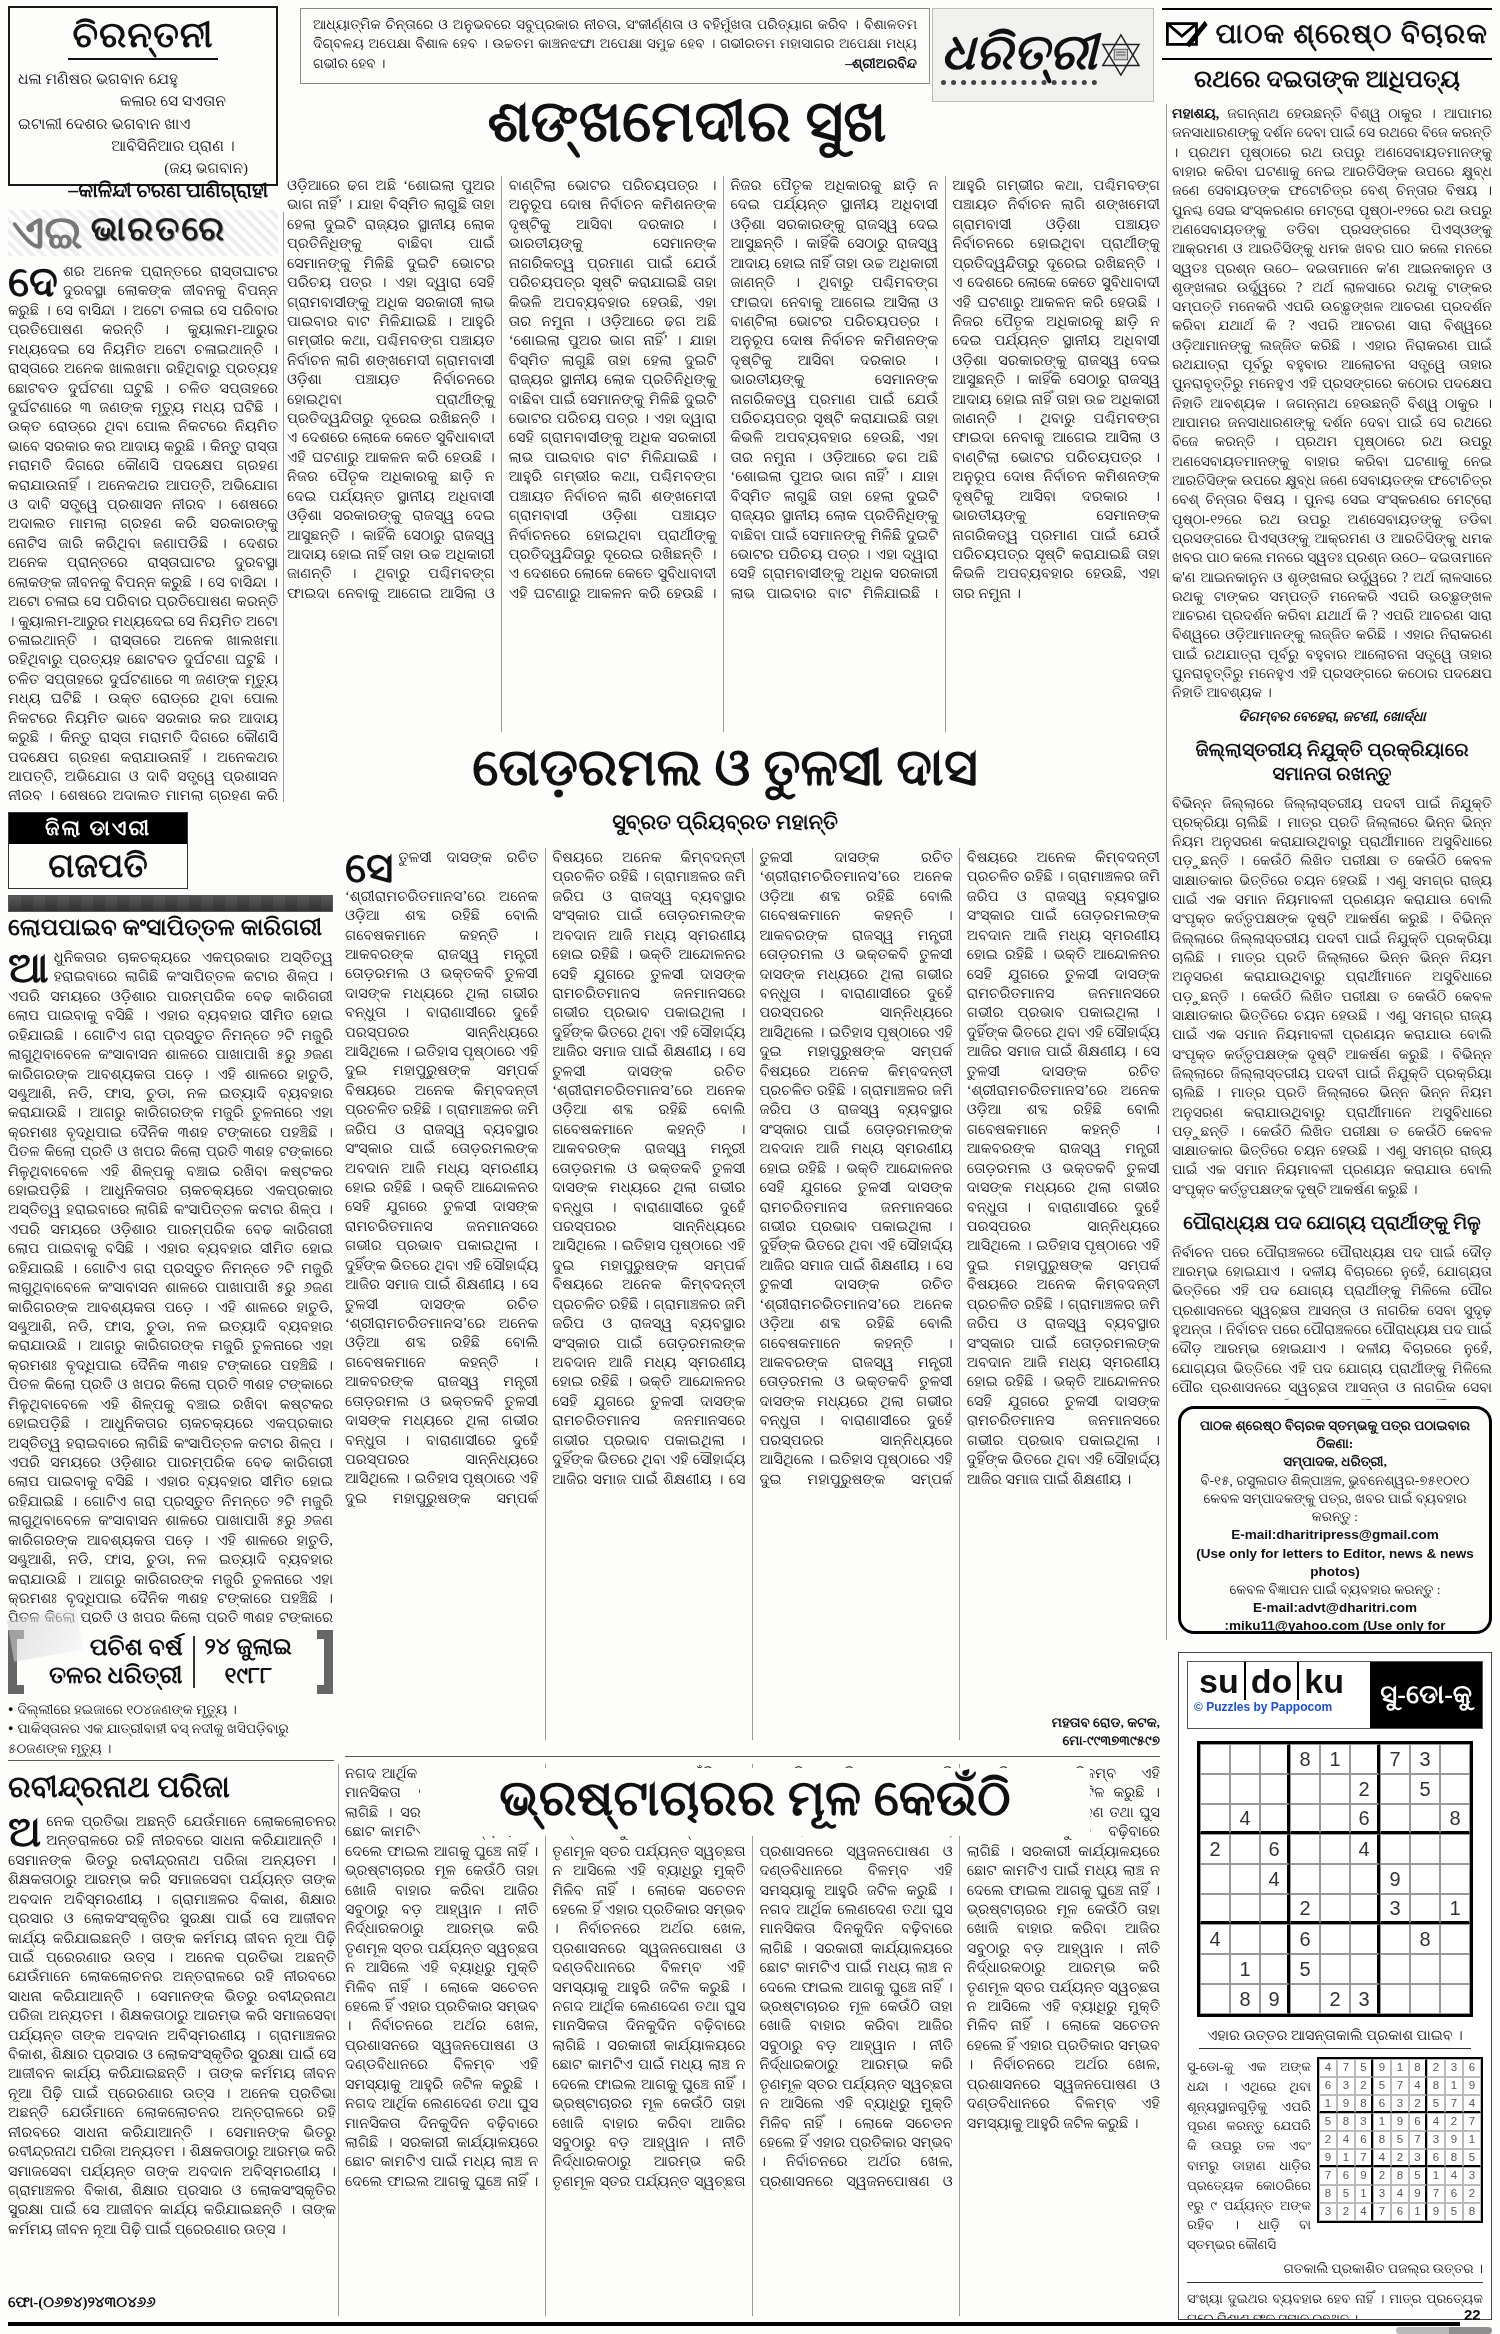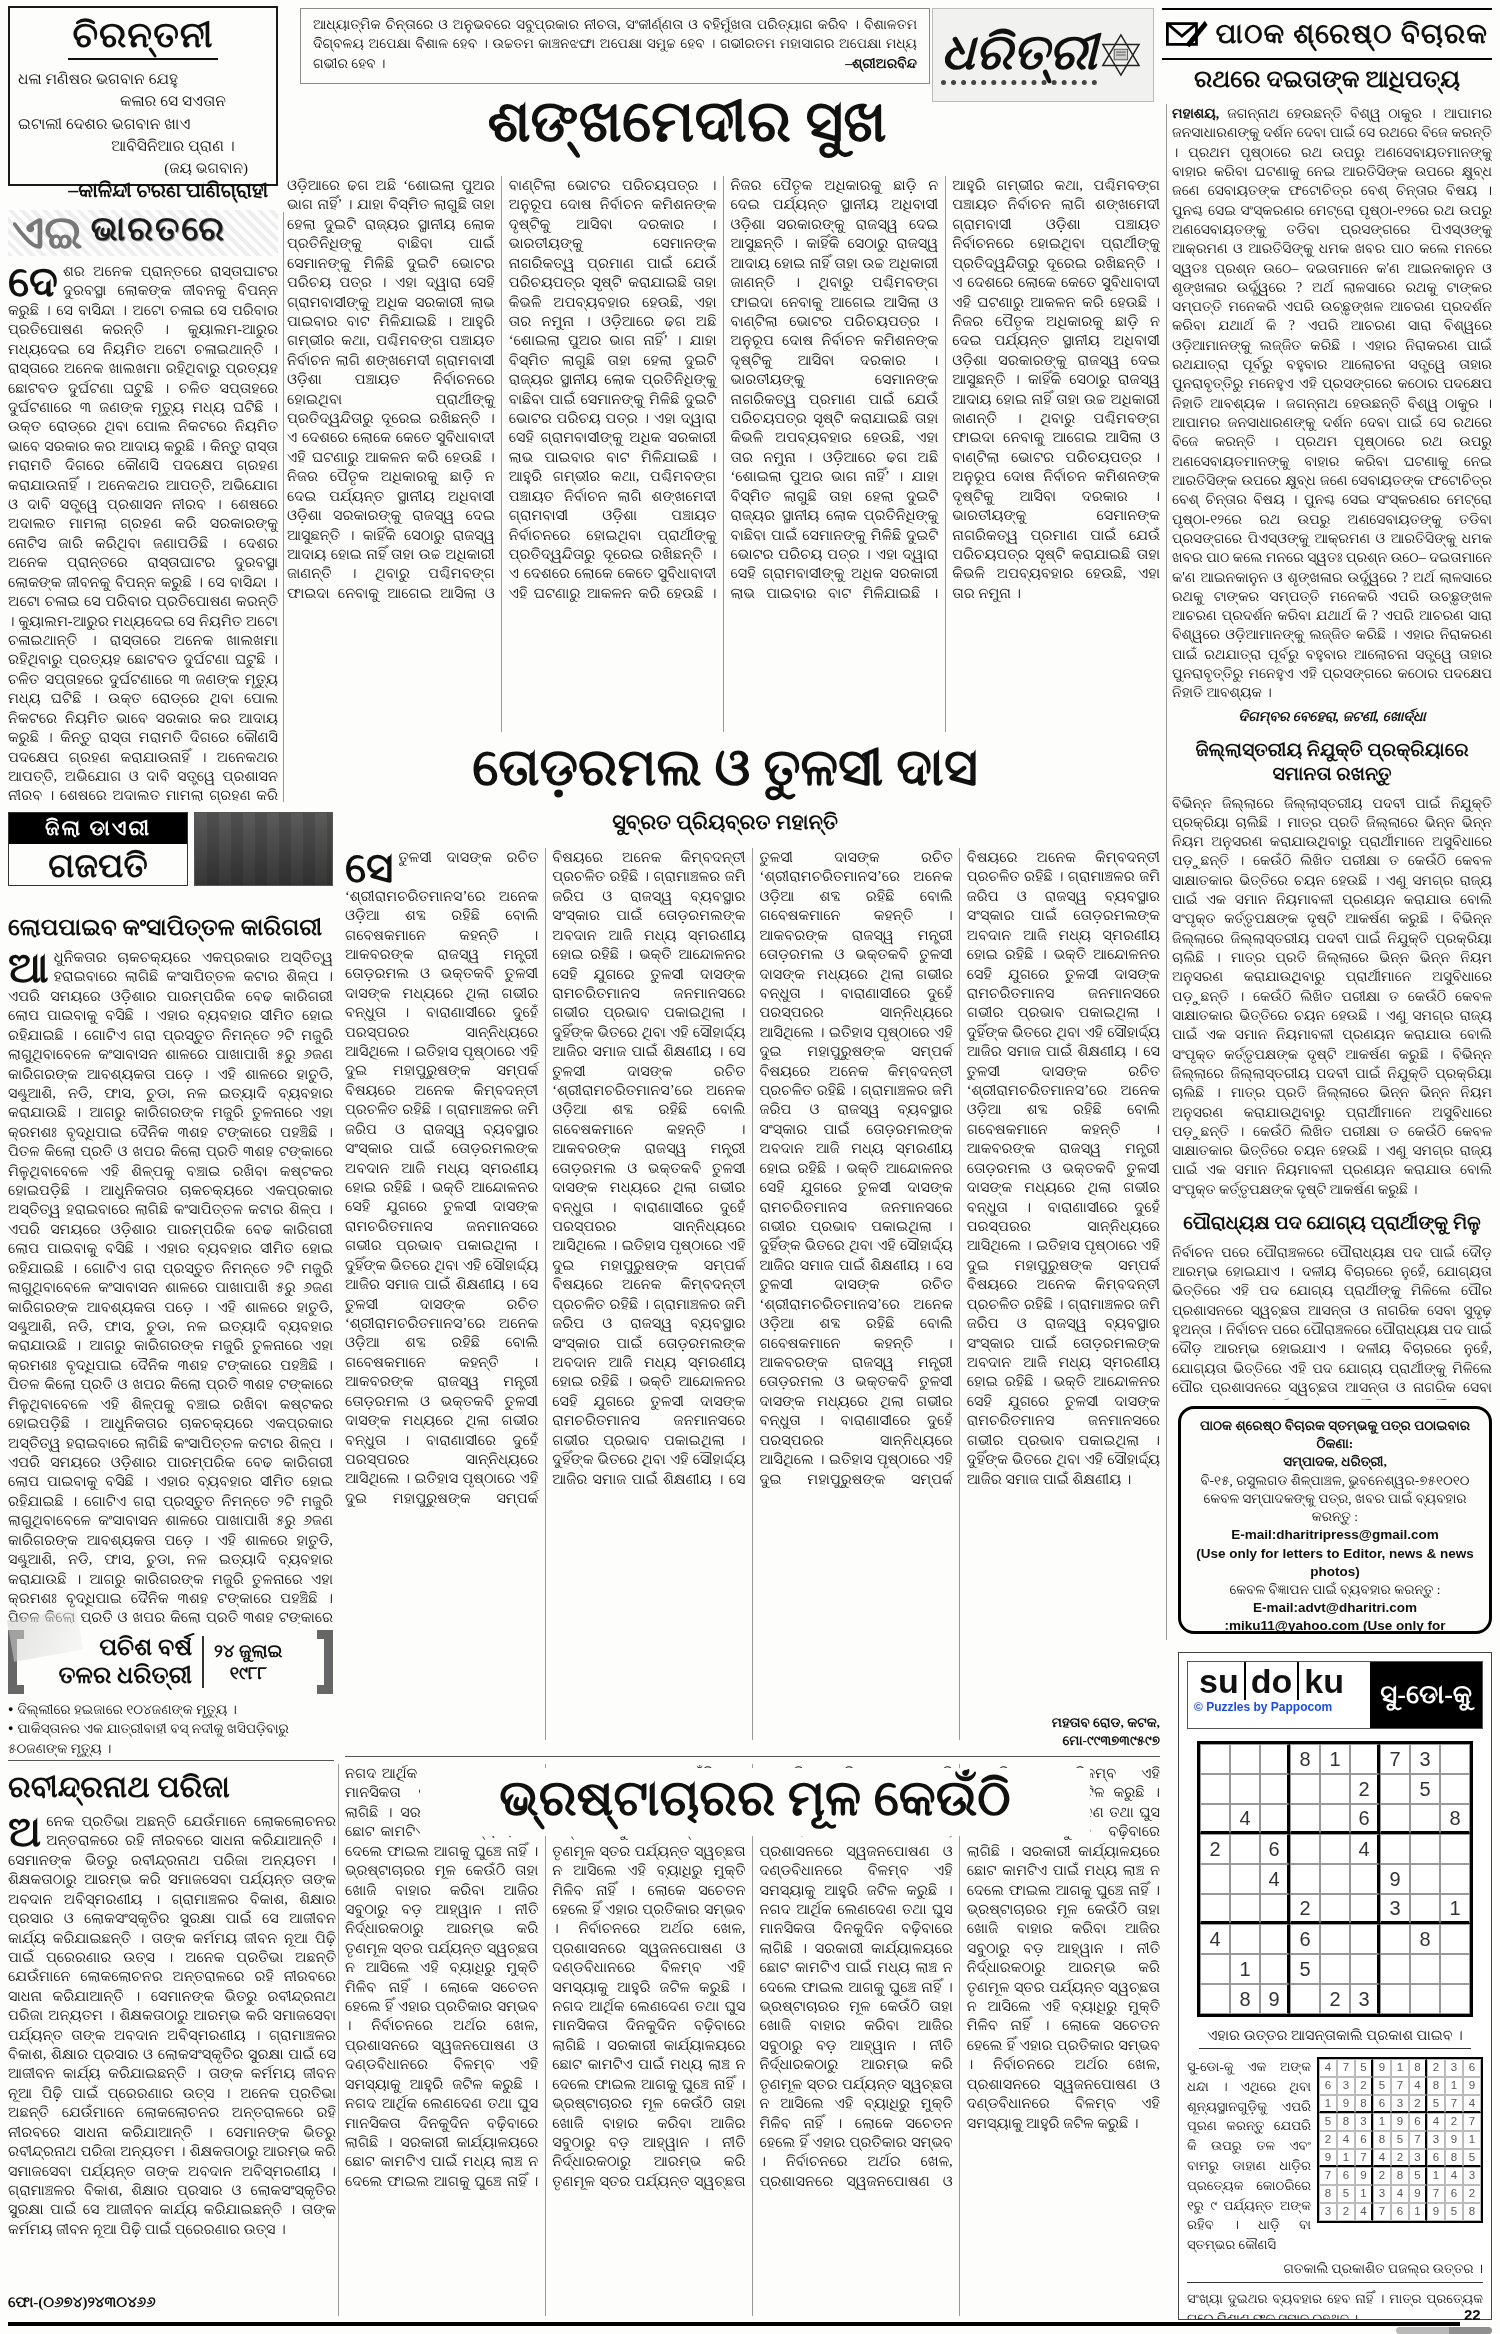--- a/index.html
+++ b/index.html
@@ -54,37 +54,37 @@
   .headline-tod{left:345px;top:738px;width:760px;font-size:52px;font-weight:bold;text-align:center;line-height:1.15;}
   .byline{left:345px;top:810px;width:760px;font-size:21px;font-weight:bold;text-align:center;}
   .body-tod{left:345px;top:848px;width:815px;height:892px;}
   .signoff{left:985px;top:1714px;width:175px;font-size:13.5px;font-weight:bold;text-align:right;background:#fdfdfc;line-height:1.3;}
 
   
   .ei-head{left:8px;top:210px;width:270px;height:46px;display:flex;align-items:flex-start;gap:8px;background:repeating-linear-gradient(45deg,#eee 0 4px,#fff 4px 8px);padding:0 4px;box-sizing:border-box;}
   .ei-big{font-size:46px;font-weight:bold;color:#777;line-height:1;}
   .ei-word{font-size:34px;font-weight:bold;color:#1c1c1c;text-shadow:1px 1px 0 #999;letter-spacing:2px;}
   .body-ei{left:8px;top:262px;width:270px;height:542px;}
-  .district{left:8px;top:812px;width:325px;height:74px;display:flex;gap:6px;}
+  .district{left:8px;top:812px;width:325px;height:100px;display:flex;gap:6px;flex-direction:column;}
   .district-left{width:180px;border:1px solid #333;box-sizing:border-box;}
   .district-label{background:#000;color:#fff;font-size:21px;font-weight:bold;text-align:center;padding:3px 0;letter-spacing:2px;}
   .district-name{font-size:34px;font-weight:bold;text-align:center;line-height:1.3;}
   .district-photo{flex:1;background:linear-gradient(#aaa,#666),repeating-linear-gradient(90deg,#888 0 12px,#777 12px 24px);background-blend-mode:multiply;border:1px solid #555;}
   .headline-dist{left:8px;top:914px;width:325px;font-size:23.5px;font-weight:bold;line-height:1.15;}
   .body-dist{left:8px;top:948px;width:325px;height:676px;}
 
   
   .years{left:8px;top:1630px;width:325px;height:64px;display:flex;align-items:stretch;}
   .brk{width:16px;box-sizing:border-box;}
   .brk-l{border-left:9px solid #666;border-top:9px solid #666;border-bottom:9px solid #666;}
   .brk-r{border-right:9px solid #666;border-top:9px solid #666;border-bottom:9px solid #666;}
   .years-mid{flex:1;display:flex;align-items:center;justify-content:center;gap:10px;position:relative;}
   .years-title{font-size:24px;font-weight:bold;text-align:right;line-height:1.15;}
   .years-div{width:2px;background:#333;height:52px;}
-  .years-date{font-size:18px;font-weight:bold;text-align:center;line-height:1.25;}
+  .years-date{font-size:23px;font-weight:bold;text-align:center;line-height:1.25;}
   .years-paper{position:absolute;left:-14px;top:-16px;width:70px;height:42px;background:linear-gradient(120deg,#ccc,#f2f2f2);transform:rotate(-10deg);opacity:.55;}
   .bullets{left:8px;top:1700px;width:328px;height:58px;overflow:hidden;}
   .bullets div{font-size:13.6px;line-height:1.42;}
   .bullets div::before{content:"●";font-size:9px;vertical-align:2px;margin-right:4px;}
 
   
   .headline-par{left:8px;top:1770px;width:328px;font-size:30px;font-weight:bold;}
   .body-par{left:8px;top:1812px;width:328px;height:478px;}
   .phone{left:8px;top:2294px;width:328px;font-size:15px;font-weight:bold;}
 

